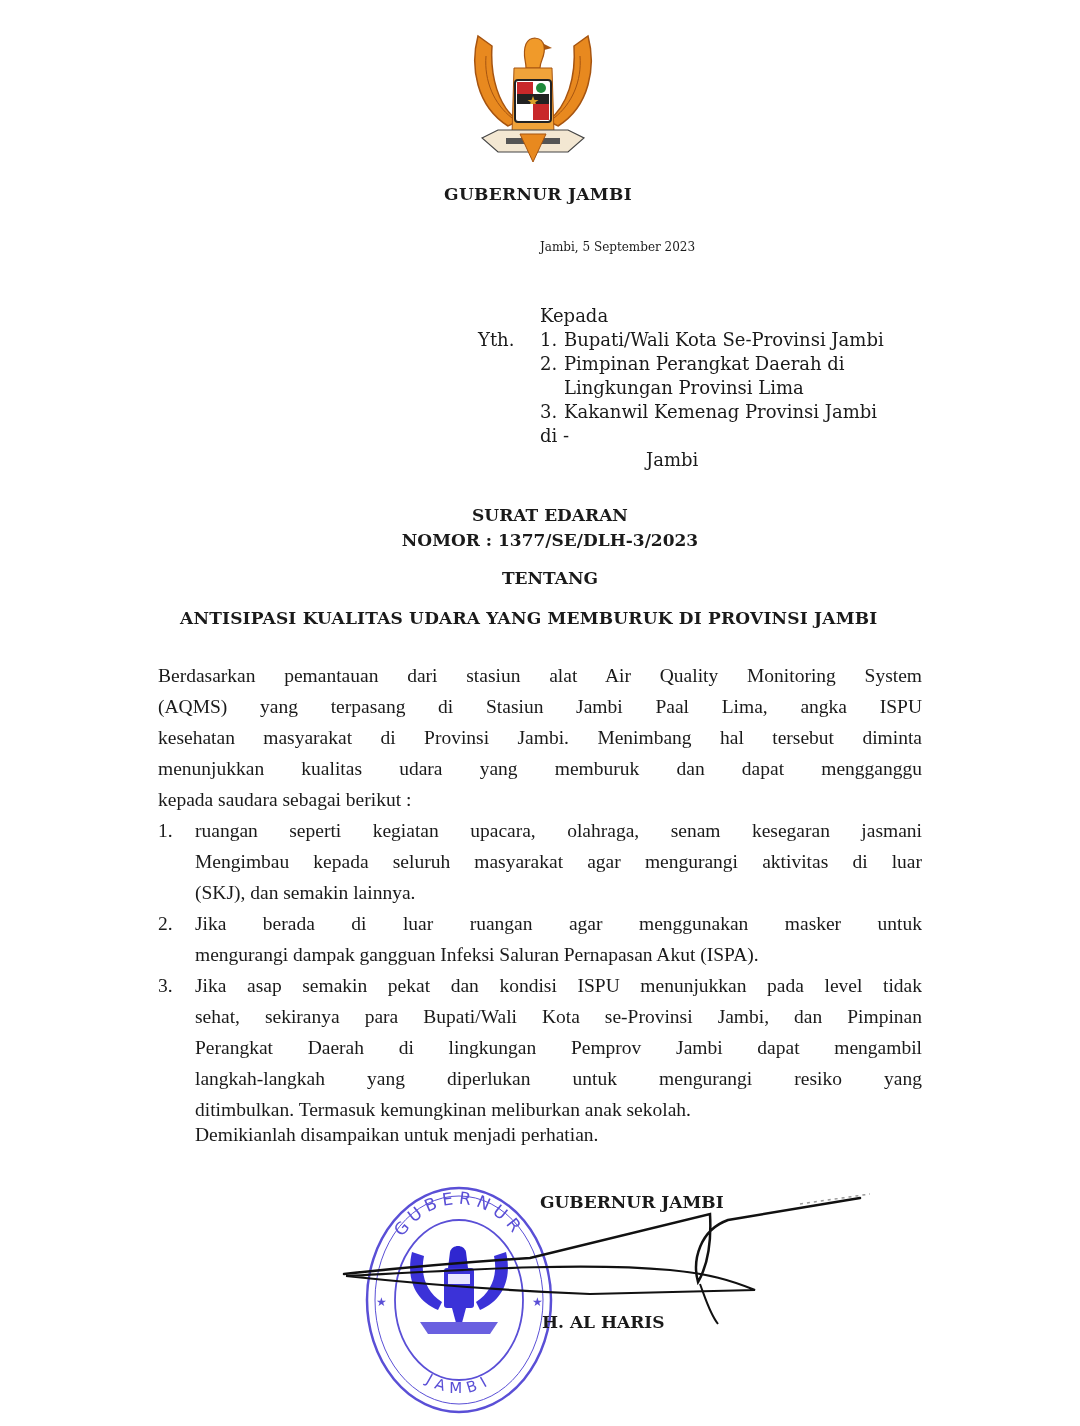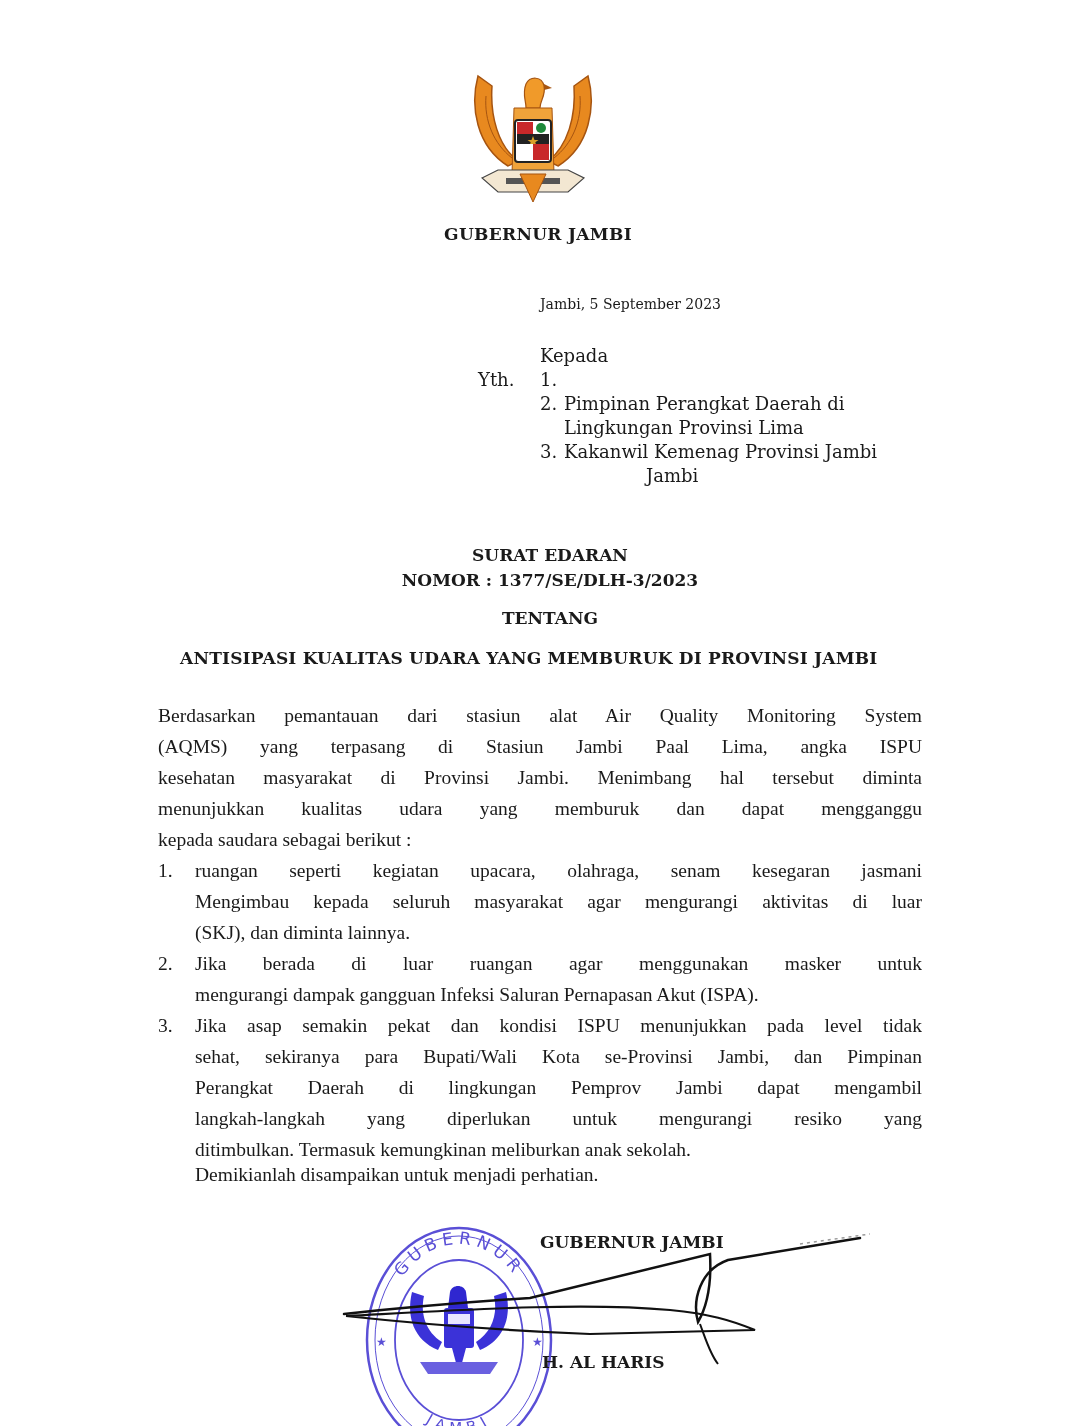--- a/index.html
+++ b/index.html
@@ -1,22 +1,22 @@
 <!DOCTYPE html>
 <html><head>
 <meta charset="utf-8">
 <style>
   html, body { margin: 0; padding: 0; background: #ffffff; }
   body { width: 1080px; height: 1426px; position: relative; overflow: hidden;
          font-family: "DejaVu Serif", "Liberation Serif", serif; color: #1a1a1a; }
-  .abs { position: absolute; margin-top: 40px; }
+  .abs { position: absolute; }
   .emblem { left: 468px; top: 26px; width: 130px; height: 142px; }
   .hdr-title { left: 0; width: 1076px; top: 184px; text-align: center;
                font-weight: bold; font-size: 17px; letter-spacing: 0.3px; }
-  .date { left: 540px; top: 256px; font-size: 14px; text-align: right; }
+  .date { left: 540px; top: 240px; font-size: 12px; text-align: right; }
   .addr { left: 478px; top: 304px; font-size: 18px; line-height: 24px; }
   .addr .row { display: flex; }
   .addr .lbl { width: 62px; }
   .addr .num { width: 24px; }
   .addr .indent { padding-left: 86px; }
   .addr .city { padding-left: 168px; }
   .center-bold { left: 0; width: 1100px; text-align: center; font-weight: bold; font-size: 17px; }
   .title-sub { left: 180px; top: 608px; font-weight: bold; font-size: 17px; letter-spacing: 0.2px; }
   .body { left: 158px; width: 764px; font-family: "Liberation Serif", serif; font-size: 19.5px; line-height: 31px; }
   .body p { margin: 0; text-align: justify; text-align-last: auto; }
@@ -70,33 +70,38 @@
 <div class="abs date">Jambi, 5 September 2023</div>
 
 <div class="abs addr">
   <div class="row">
       <span class="lbl"></span>
       <span>Kepada</span>
     </div>
   <div class="row">
       <span class="lbl">Yth.</span>
       <span class="num">1.</span>
+      <span>Bupati/Wali Kota Se-Provinsi Jambi</span>
     </div>
   <div class="row">
       <span class="lbl"></span>
       <span class="num">2.</span>
       <span>Pimpinan Perangkat Daerah di</span>
     </div>
   <div class="row indent">
       <span>Lingkungan Provinsi Lima</span>
     </div>
   <div class="row">
       <span class="lbl"></span>
       <span class="num">3.</span>
       <span>Kakanwil Kemenag Provinsi Jambi</span>
+    </div>
+  <div class="row">
+      <span class="lbl"></span>
+      <span>di -</span>
     </div>
   <div class="row city">
       <span>Jambi</span>
     </div>
 </div>
 
 <div class="abs center-bold" style="top:505px;">SURAT EDARAN</div>
 <div class="abs center-bold" style="top:530px;">NOMOR : 1377/SE/DLH-3/2023</div>
 <div class="abs center-bold" style="top:568px;">TENTANG</div>
 <div class="abs title-sub">ANTISIPASI KUALITAS UDARA YANG MEMBURUK DI PROVINSI JAMBI</div>
@@ -108,21 +113,21 @@
   <p class="jl">menunjukkan kualitas udara yang memburuk dan dapat mengganggu</p>
   <p>kepada saudara sebagai berikut :</p>
 </div>
 
 <div class="abs list" style="top:815px;">
   <div class="item">
     <span class="n">1.</span>
     <div class="t">
       <div class="ln">ruangan seperti kegiatan upacara, olahraga, senam kesegaran jasmani</div>
       <div class="ln">Mengimbau kepada seluruh masyarakat agar mengurangi aktivitas di luar</div>
-      <div class="ln last">(SKJ), dan diminta lainnya.</div>
+      <div class="ln last">(SKJ), dan semakin lainnya.</div>
     </div>
   </div>
   <div class="item">
     <span class="n">2.</span>
     <div class="t">
       <div class="ln">Jika berada di luar ruangan agar menggunakan masker untuk</div>
       <div class="ln last">mengurangi dampak gangguan Infeksi Saluran Pernapasan Akut (ISPA).</div>
     </div>
   </div>
   <div class="item">

